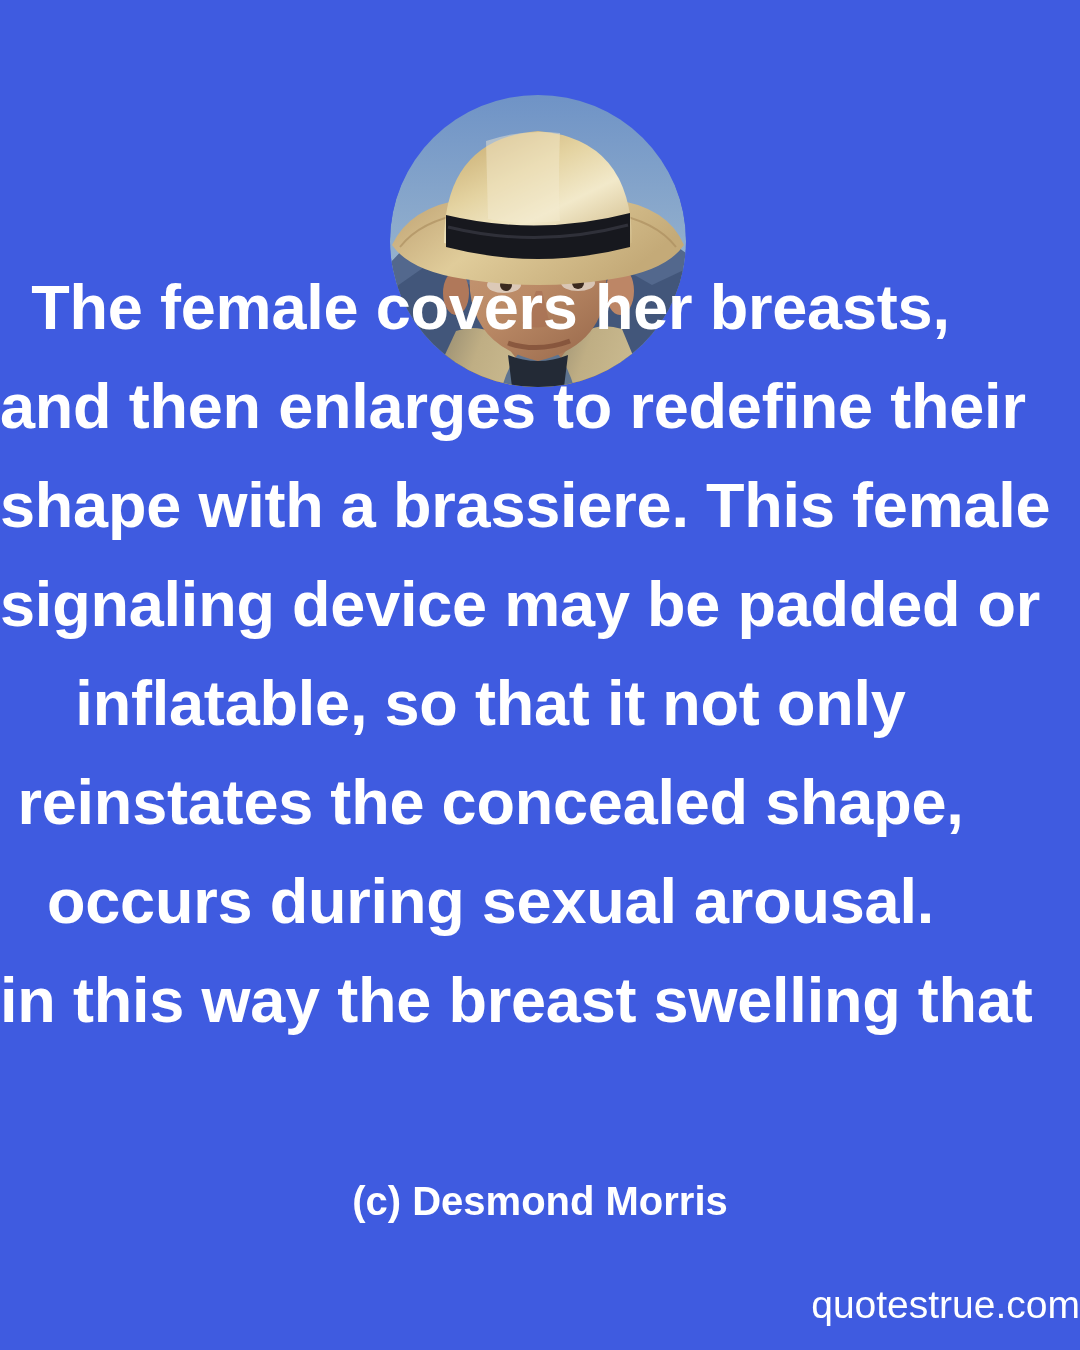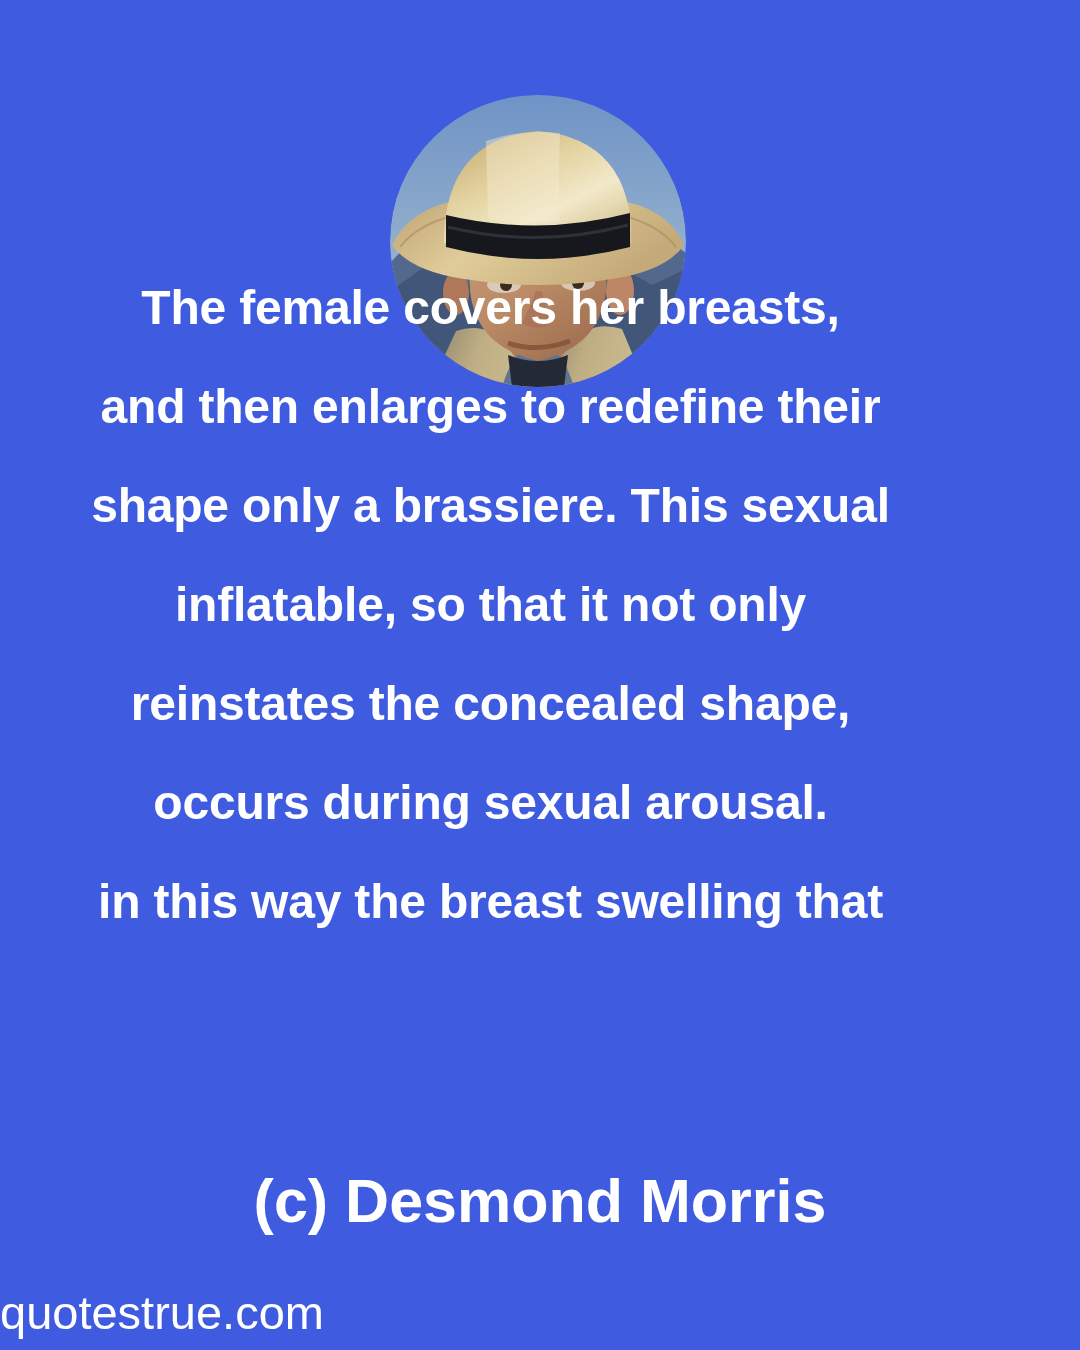--- a/index.html
+++ b/index.html
@@ -41,59 +41,58 @@
   
   #quote-text {
     position: absolute;
     left: 0;
     top: 258px;
     width: 981px;
     z-index: 2;
     text-align: center;
     color: #ffffff;
     font-weight: bold;
-    font-size: 48px;
+    font-size: 63px;
     line-height: 99px;
     letter-spacing: -0.2px;
     text-rendering: optimizeLegibility;
   }
   .quote-line {
     display: block;
     white-space: nowrap;
   }
 
   
   #attribution {
     position: absolute;
     left: 0;
     top: 1172px;
     width: 1080px;
     z-index: 2;
     text-align: center;
     color: #ffffff;
     font-weight: bold;
-    font-size: 61px;
+    font-size: 40px;
     line-height: 58px;
     white-space: nowrap;
   }
 
   
   #site-footer {
     position: absolute;
     left: 0;
     top: 1279px;
     width: 1080px;
     z-index: 2;
-    text-align: left;
+    text-align: right;
     color: #ffffff;
     font-weight: normal;
-    font-size: 47px;
+    font-size: 39px;
     line-height: 52px;
     white-space: nowrap;
-    margin-top: 8px;
   }
 </style>
 </head>
 <body>
 
 <div id="quote-card">
 
   <div id="author-portrait">
     <svg class="portrait-svg" viewBox="0 0 296 292" preserveAspectRatio="xMidYMid slice">
       <defs>
@@ -166,21 +165,22 @@
 
         <path d="M56 120 Q148 142 240 118 L240 152 Q148 176 56 152 Z" fill="#17181e"></path>
         <path d="M58 132 Q148 154 238 130" stroke="#3a3b44" stroke-width="3" fill="none" opacity="0.7"></path>
       </g>
     </svg>
   </div>
 
   <div id="quote-text">
     <span class="quote-line">The female covers her breasts,</span>
     <span class="quote-line">and then enlarges to redefine their</span>
-    <span class="quote-line">shape only a brassiere. This sexual</span>
+    <span class="quote-line">shape with a brassiere. This female</span>
+    <span class="quote-line">signaling device may be padded or</span>
     <span class="quote-line">inflatable, so that it not only</span>
     <span class="quote-line">reinstates the concealed shape,</span>
     <span class="quote-line">occurs during sexual arousal.</span>
     <span class="quote-line">in this way the breast swelling that</span>
   </div>
 
   <div id="attribution">(c) Desmond Morris</div>
 
   <div id="site-footer">quotestrue.com</div>
 

